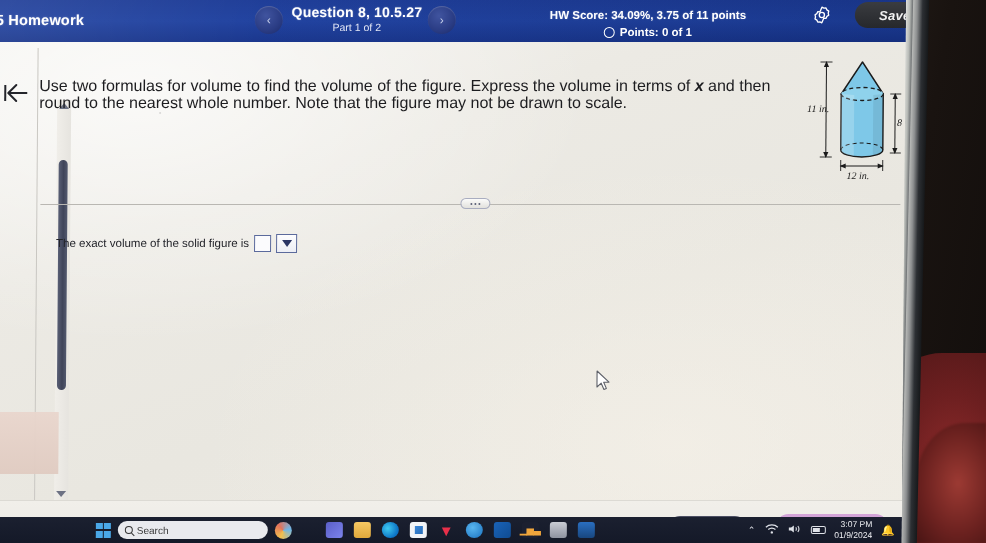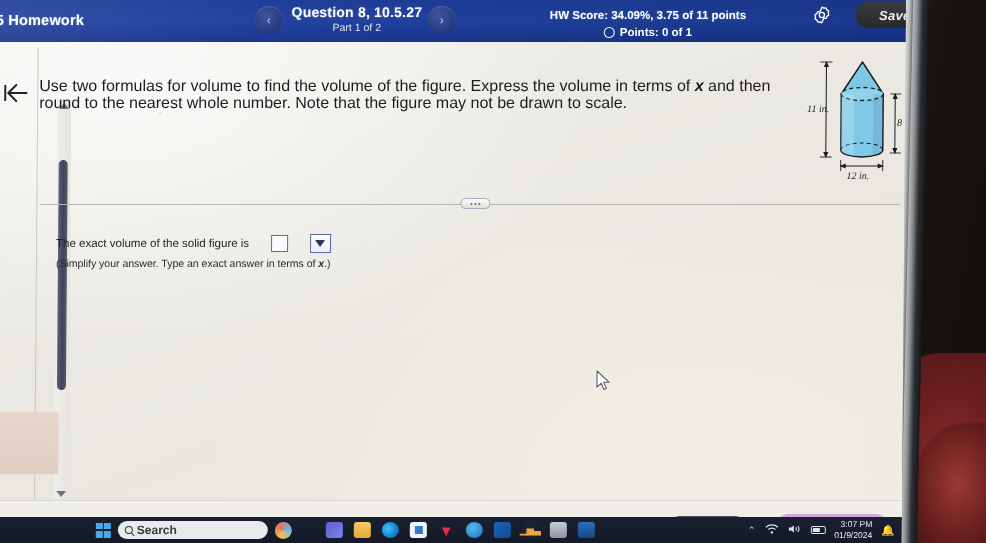--- a/index.html
+++ b/index.html
@@ -235,21 +235,21 @@
     width: 2px; height: 2px; border-radius: 50%;
     background: #5b6076;
   }
 
   
   .answer-area {
     position: absolute; left: 58px; top: 192px;
     font-size: 11.5px; color: #23242a;
     line-height: 17px;
   }
-  .ans-line1 { display: flex; align-items: center; gap: 5px; justify-content: space-between; }
+  .ans-line1 { display: flex; align-items: center; gap: 5px; }
   .ans-input {
     width: 17px; height: 17px;
     border: 1.2px solid #5b6a9c;
     background: #fbfbfd;
     cursor: text;
   }
   .ans-select {
     width: 21px; height: 19px;
     border: 1.3px solid #5b6a9c;
     background: linear-gradient(180deg, #fdfdfe, #eceef5);
@@ -347,21 +347,21 @@
     cursor: pointer;
   }
   .searchbox .mag {
     width: 8px; height: 8px; border: 1.3px solid #333; border-radius: 50%;
     position: relative;
   }
   .searchbox .mag::after {
     content: ""; position: absolute; right: -3px; bottom: -2px;
     width: 4px; height: 1.3px; background: #333; transform: rotate(45deg);
   }
-  .searchbox span { font-size: 12px; color: #3a3a3a; font-weight: bold; }
+  .searchbox span { font-size: 10px; color: #3a3a3a; }
   .copilot {
     width: 17px; height: 17px; border-radius: 50%;
     background: conic-gradient(from 200deg, #f2c14e, #e2725b, #6fb7e8, #f2c14e);
     cursor: pointer;
   }
 
   .tb-apps {
     position: absolute; left: 330px;
     display: flex; align-items: center; gap: 11px;
   }
@@ -528,23 +528,20 @@
         <span></span>
       </div>
 
       <div class="answer-area">
         <div class="ans-line1">
           <span>The exact volume of the solid figure is</span>
           <span class="ans-input"></span>
           <span class="ans-select">
             <span class="tri"></span>
           </span>
-        </div>
-        <div class="ans-hint">
-          <span>(Simplify your answer. Type an exact answer in terms of </span><i>x</i><span>.)</span>
         </div>
       </div>
 
       <div class="mouse-cursor">
         <svg viewBox="0 0 16 22" width="16" height="22" aria-hidden="true">
           <path d="M2 1 L2 17 L6.2 13.2 L9 19.5 L11.4 18.4 L8.7 12.3 L14 12.1 Z" fill="#ffffff" stroke="#5d6068" stroke-width="1.1" stroke-linejoin="round"></path>
         </svg>
       </div>
 
       <div class="pinkblock"></div>

